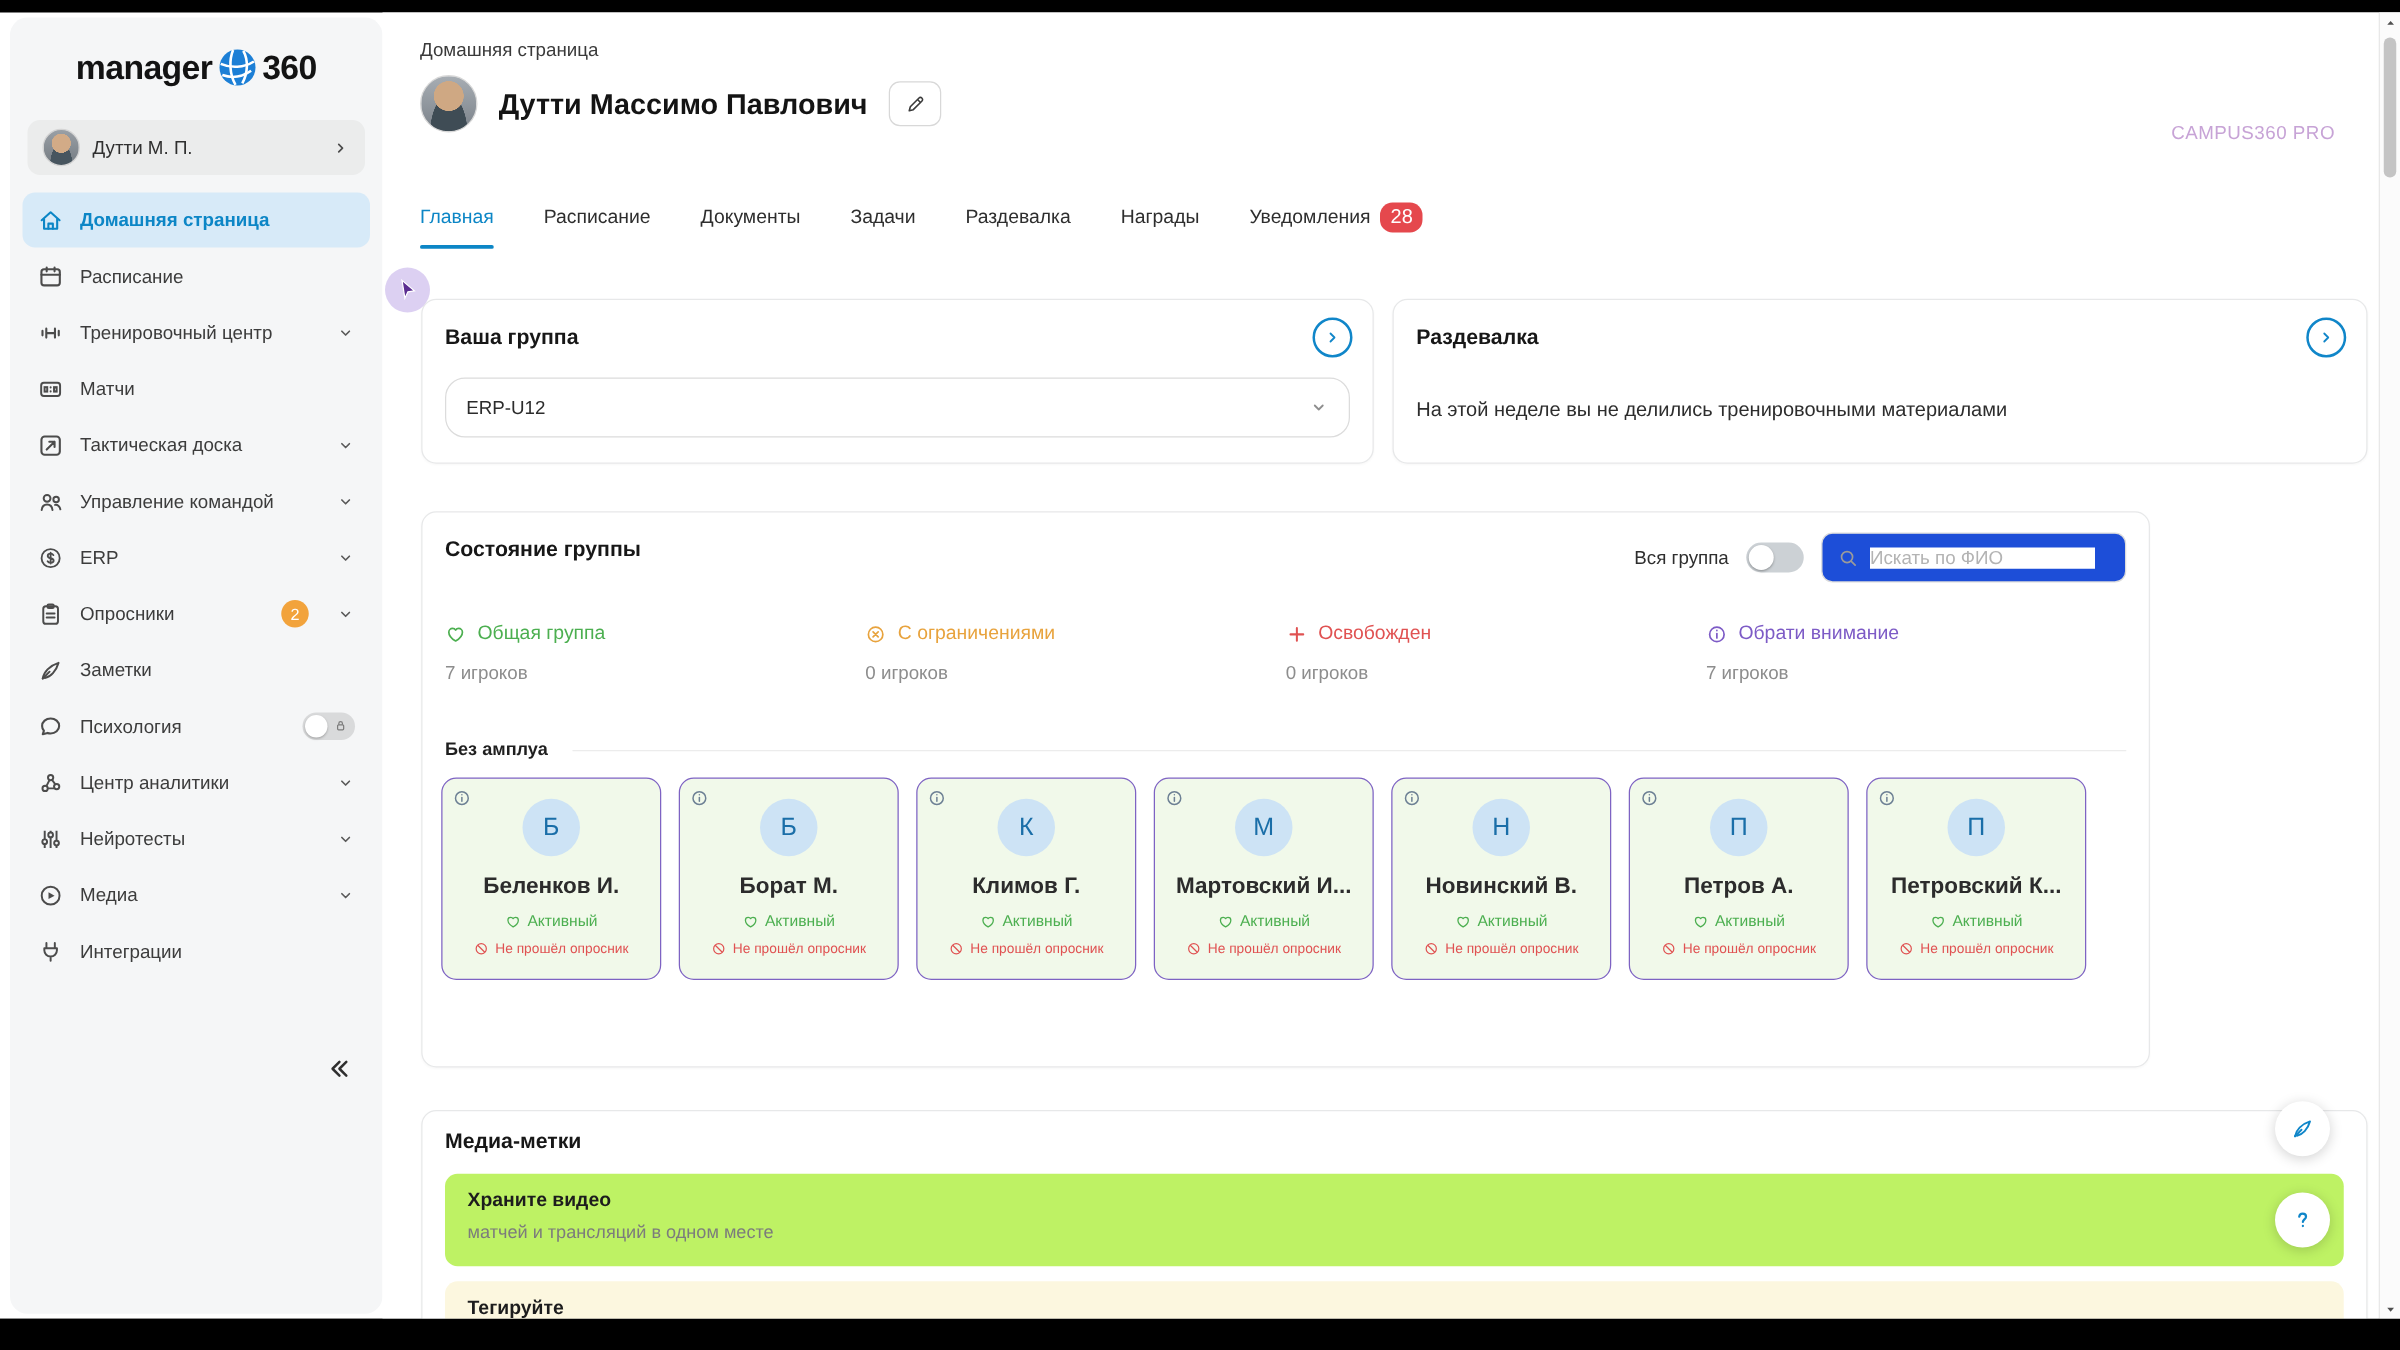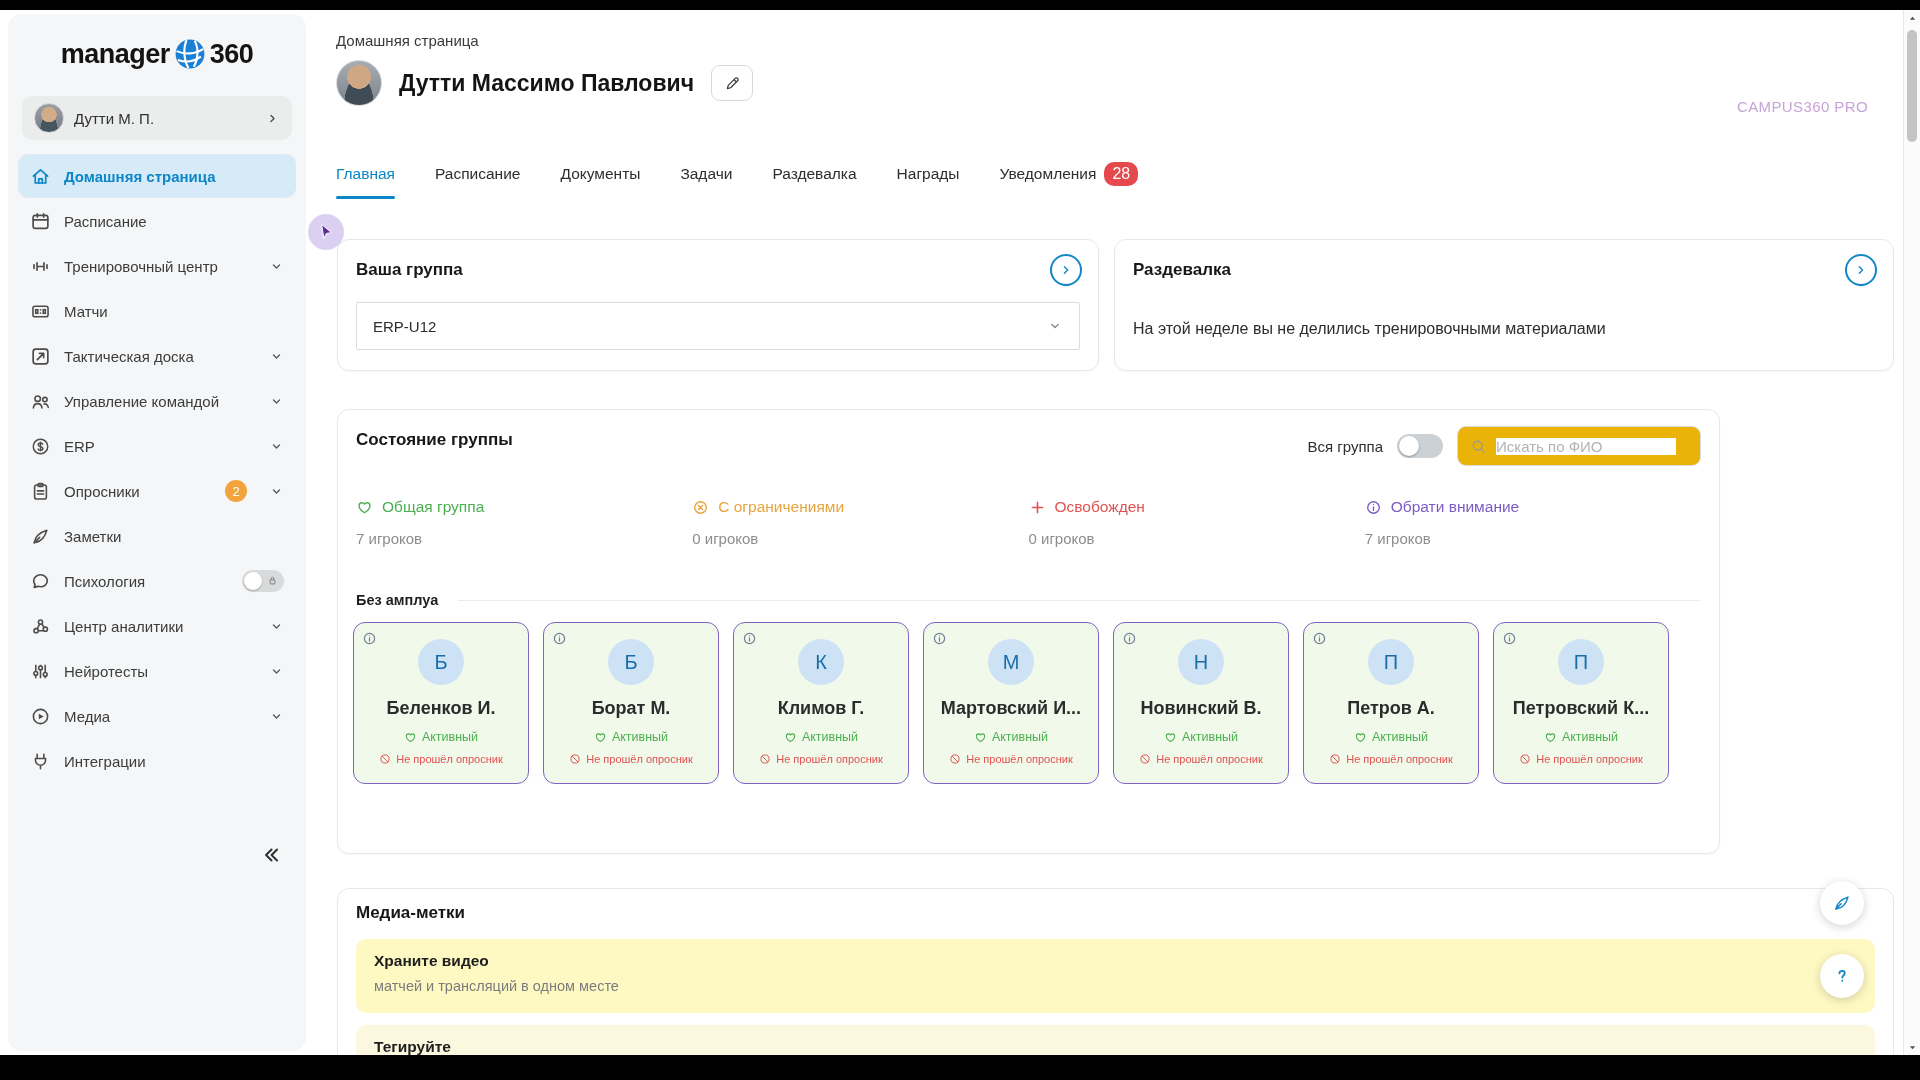--- a/index.html
+++ b/index.html
@@ -70,31 +70,31 @@
   .arrow-btn { position:absolute; right:16px; top:14px; width:32px; height:32px; border-radius:50%;
                border:2px solid #1086c9; color:#1086c9; display:flex; align-items:center; justify-content:center;
                background:#fff; cursor:pointer; }
 
   #card-group  { left:31px;  top:229px; width:762px;  height:132px; }
   #card-locker { left:808px; top:229px; width:780px;  height:132px; }
   #card-state  { left:31px;  top:399px; width:1383px; height:445px; }
   #card-media  { left:31px;  top:878px; width:1557px; height:402px; }
 
   .select { position:absolute; left:18px; top:62px; width:724px; height:48px; border:1px solid #dcdcdc;
-            border-radius:2px; display:flex; align-items:center; justify-content:space-between;
+            border-radius:16px; display:flex; align-items:center; justify-content:space-between;
             padding:0 16px; font-size:15px; color:#2c2c2c; background:#fff; cursor:pointer; }
   .select .chev { color:#8e8e8e; }
   .locker-msg { position:absolute; left:18px; top:80px; font-size:16px; color:#2d2d2d; }
 
   .state-controls { position:absolute; right:18px; top:16px; display:flex; align-items:center; gap:14px; }
   .toggle-label { font-size:15px; color:#2e2e2e; }
   .switch { width:46px; height:24px; border-radius:12px; background:#ccd1d5; position:relative; cursor:pointer; }
   .switch::before { content:""; position:absolute; left:2px; top:2px; width:20px; height:20px; border-radius:50%;
                     background:#fff; box-shadow:0 1px 2px rgba(0,0,0,.3); }
-  .search-box { width:244px; height:40px; border:1px solid #dcdcdc; border-radius:9px; background:#eab308;
+  .search-box { width:244px; height:40px; border:1px solid #dcdcdc; border-radius:9px; background:#1d4ed8;
                 display:flex; align-items:center; gap:9px; padding:0 12px; color:#9a9a9a; }
   .search-box input { border:none; outline:none; font-size:15px; width:180px; color:#333;
                       font-family:inherit; }
   .search-box input::placeholder { color:#b3b3b3; }
 
   .stats { position:absolute; left:18px; right:18px; top:88px; display:flex; }
   .stat { width:25%; }
   .stat-head { display:flex; align-items:center; gap:9px; font-size:15.5px; }
   .stat-green  { color:#4caf50; }
   .stat-amber  { color:#e8a33d; }
@@ -111,21 +111,21 @@
                  border-radius:12px; position:relative; display:flex; flex-direction:column;
                  align-items:center; padding-top:16px; cursor:pointer; }
   .p-info { position:absolute; left:8px; top:8px; color:#6d8094; }
   .p-avatar { width:46px; height:46px; border-radius:50%; background:#cde3f5; color:#1a6ea8;
               font-size:20px; display:flex; align-items:center; justify-content:center; }
   .p-name { margin-top:13px; font-size:18px; color:#2c2c2c;font-weight:bold; }
   .p-status { margin-top:11px; font-size:12.5px; color:#4caf50; display:flex; align-items:center; gap:5px; }
   .p-warning { margin-top:9px; font-size:11px; color:#e05252; display:flex; align-items:center; gap:5px; }
 
   .media-sub { position:absolute; left:18px; right:18px; border-radius:10px; padding:13px 18px; }
-  .media-sub.green  { top:50px;  height:74px;  background:#fef9c3; }
+  .media-sub.green  { top:50px;  height:74px;  background:#bef264; }
   .media-sub.yellow { top:136px; height:100px; background:#fcf7df; }
   .media-sub-title { font-size:15.5px; font-weight:bold; color:#1d1d1d; }
   .media-sub-text { margin-top:8px; font-size:14.5px; color:#7c7c7c; }
 
   .fab { position:absolute; width:44px; height:44px; border-radius:50%; background:#fff;
          box-shadow:0 2px 10px rgba(0,0,0,.18); color:#1086c9; display:flex; align-items:center;
          justify-content:center; cursor:pointer; z-index:20; }
   #fab-notes { left:1820px; top:871px; }
   #fab-help  { left:1820px; top:944px; }
 

